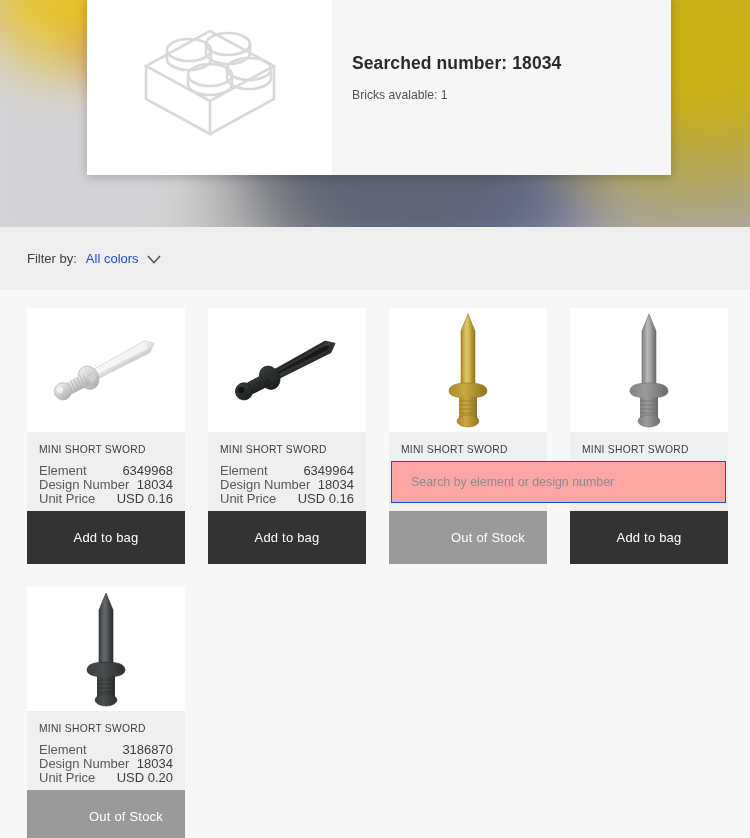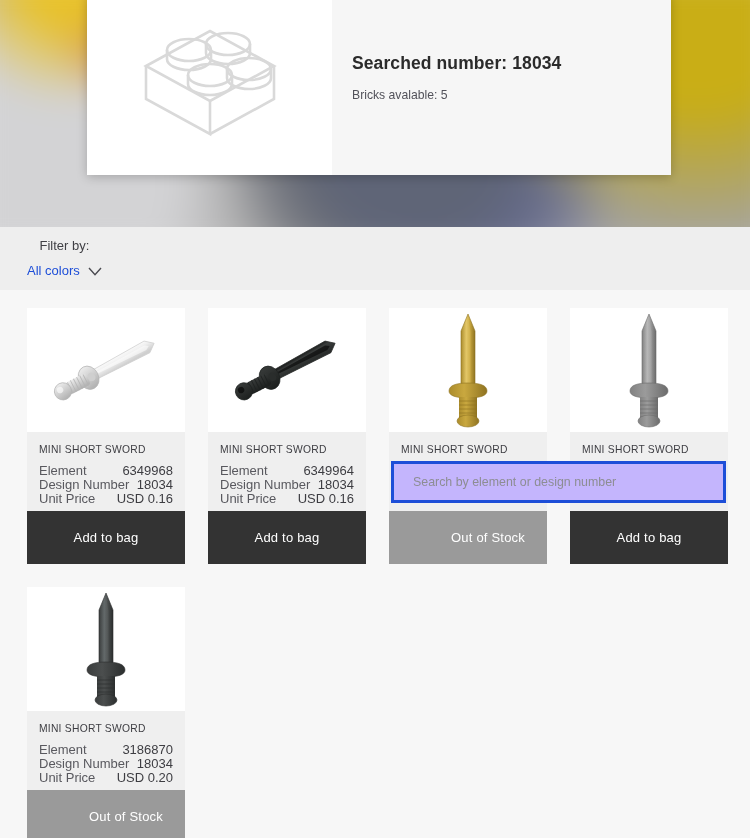--- a/index.html
+++ b/index.html
@@ -92,21 +92,20 @@
     background: #eeeeee;
     display: flex;
     align-items: center;
   }
 
   .filter-left {
     display: flex;
     align-items: center;
     margin-left: 27px;
     gap: 9px;
-    flex-direction: column;
   }
 
   .filter-label {
     font-size: 13px;
     color: #3f3f44;
   }
 
   .filter-select {
     display: flex;
     align-items: center;
@@ -127,22 +126,22 @@
     position: absolute;
     left: 391px;
     top: 234px;
     width: 335px;
     height: 42px;
   }
 
   .search-input {
     width: 100%;
     height: 100%;
-    border: 3px solid #1d4ed8;
-    background: #c4b5fd;
+    border: 1px solid #1d4ed8;
+    background: #fca5a5;
     font-family: "Liberation Sans", sans-serif;
     font-size: 12.4px;
     color: #3f3f44;
     padding: 0 19px;
     outline: none;
   }
   .search-input::placeholder { color: #8d8d93; }
 
   
   .grid-wrap {
@@ -233,21 +232,21 @@
           <ellipse cx="113" cy="46" rx="22" ry="11"></ellipse>
           <path d="M91 46v9a22 11 0 0 0 44 0v-9"></path>
           <path d="M10 43 L74 8 L138 43 L74 78 Z"></path>
           <path d="M10 43 v33 L74 111 v-33"></path>
           <path d="M138 43 v33 L74 111"></path>
         </svg>
       </span>
     </div>
     <div class="hero-card-body">
       <div class="hero-title">Searched number: 18034</div>
-      <div class="hero-sub">Bricks avalable: 5</div>
+      <div class="hero-sub">Bricks avalable: 1</div>
     </div>
   </div>
 </div>
 
 <div class="filter-bar">
   <div class="filter-left">
     <span class="filter-label">Filter by:</span>
     <div class="filter-select">
       <span class="filter-value">All colors</span>
       <span class="chev">

